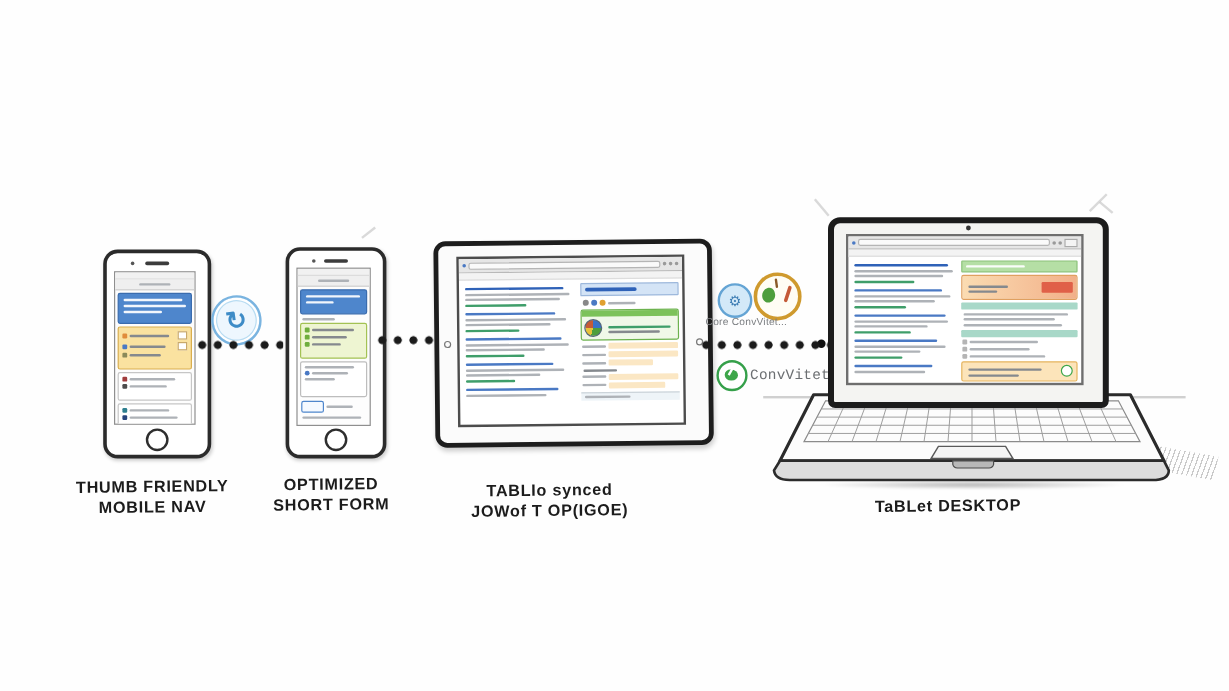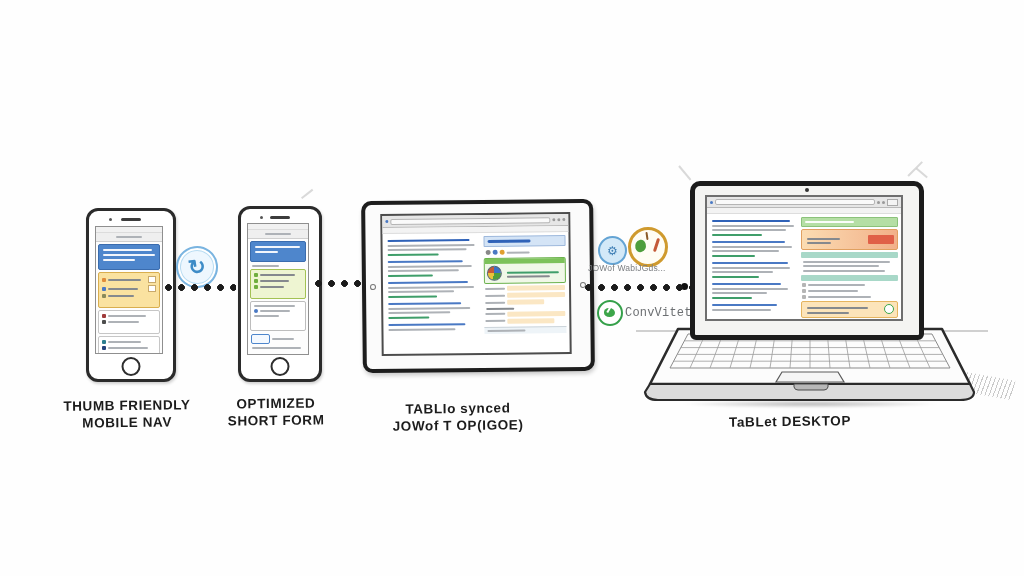--- a/index.html
+++ b/index.html
@@ -265,21 +265,21 @@
 
   <div style="position:absolute;left:598px;top:236px;width:25px;height:25px;border:2px solid #64a4d4;border-radius:50%;
               background:#d3e9f8;display:flex;align-items:center;justify-content:center;">
     <span style="font-size:12px;color:#3f7fb5;">⚙</span>
   </div>
   <div style="position:absolute;left:628px;top:227px;width:34px;height:34px;border:3px solid #cf9a2e;border-radius:50%;background:#fffdf4;">
     <div style="position:absolute;left:4px;top:10px;width:11px;height:12px;background:#4e9e3c;border-radius:60% 40% 55% 45%;transform:rotate(-15deg);"></div>
     <div style="position:absolute;right:7px;top:8px;width:3px;height:14px;background:#c45a38;border-radius:2px;transform:rotate(18deg);"></div>
     <div style="position:absolute;left:15px;top:2px;width:2px;height:8px;background:#8a5a28;border-radius:2px;transform:rotate(-8deg);"></div>
   </div>
-  <div class="caption" style="left:588px;top:263px;width:100px;">JOWof WabiJGds...</div>
+  <div class="caption" style="left:588px;top:263px;width:100px;">Core ConvVitet...</div>
 
   <div class="dots" style="left:584px;top:283px;width:108px;"></div>
 
   <div style="position:absolute;left:597px;top:300px;width:22px;height:22px;border:2px solid #35a04a;border-radius:50%;background:#fff;">
     <div style="position:absolute;left:5px;top:6px;width:11px;height:9px;background:#3da64a;border-radius:45% 55% 50% 50%;"></div>
     <div style="position:absolute;left:9px;top:4px;width:2px;height:7px;background:#fff;transform:rotate(30deg);"></div>
   </div>
   <div class="caption" style="left:625px;top:306px;width:70px;font-size:12px;color:#6c6f72;font-family:Liberation Mono, monospace;">ConvVitet</div>
 
   <div class="construct" style="left:676px;top:172px;width:18px;height:1.5px;transform:rotate(50deg);"></div>

